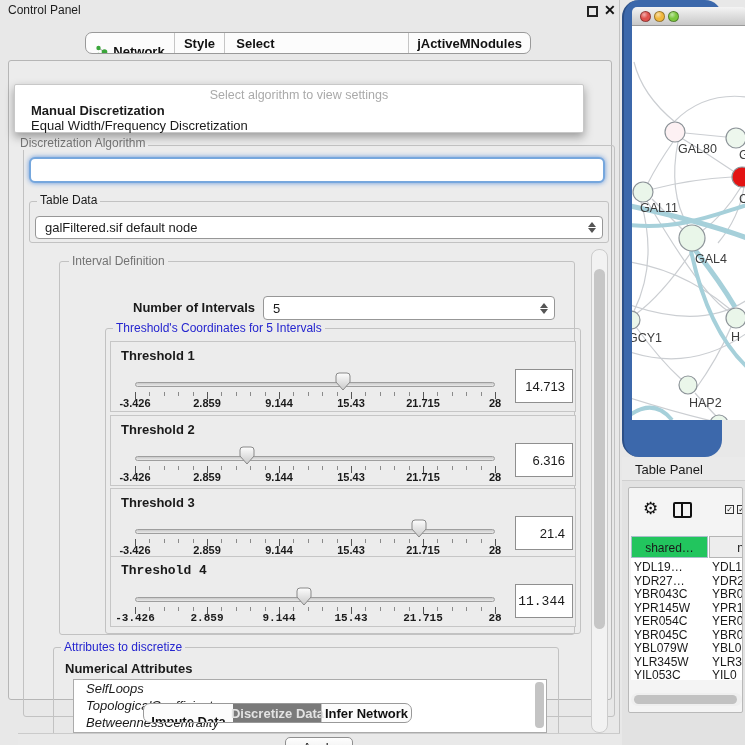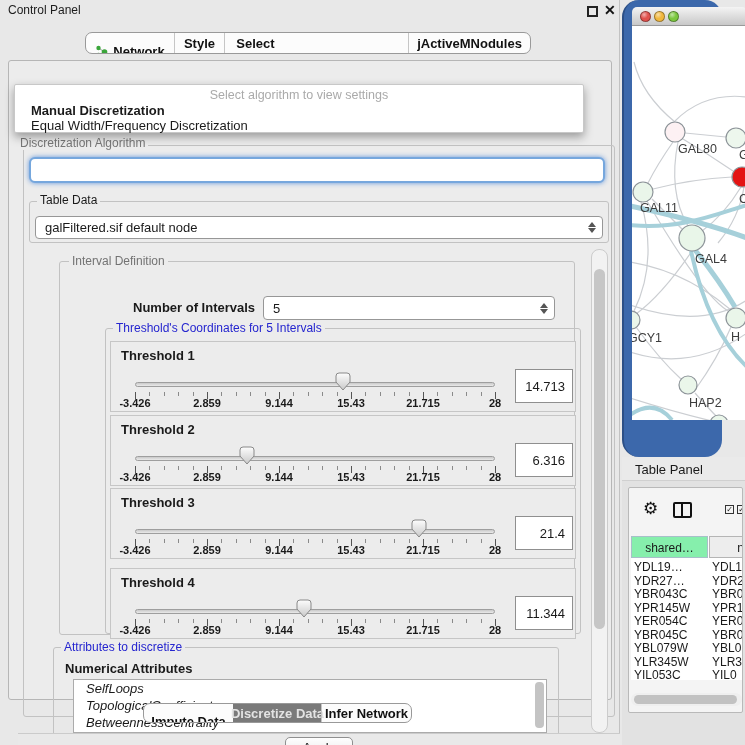--- a/index.html
+++ b/index.html
@@ -303,21 +303,21 @@
               <div class="tick" style="left: 369.6px; top: 50px; height: 4px;"></div>
               <div class="tick major" style="left: 384px; top: 50px; height: 7px;"></div>
               <div class="tick-label" style="left: 24px;">-3.426</div>
               <div class="tick-label" style="left: 96px;">2.859</div>
               <div class="tick-label" style="left: 168px;">9.144</div>
               <div class="tick-label" style="left: 240px;">15.43</div>
               <div class="tick-label" style="left: 312px;">21.715</div>
               <div class="tick-label" style="left: 384px;">28</div>
               <div class="thr-value">21.4</div>
             </div>
-            <div class="thr-row" style="top: 239px;">
+            <div class="thr-row" style="top: 227px; font-family: Liberation Mono, monospace;">
               <div class="thr-label">Threshold 4</div>
               <div class="thr-track"></div>
               <div class="thr-thumb" style="left: 185.197px;"><svg width="16" height="19">
                   <defs>
                     <linearGradient id="tg3" x1="0" y1="0" x2="0" y2="1">
                       <stop offset="0" stop-color="#fdfdfd"></stop>
                       <stop offset="1" stop-color="#c9c9c9"></stop>
                     </linearGradient>
                   </defs>
                   <path d="M4 1 h8 a3 3 0 0 1 3 3 v6 l-7 8 -7 -8 v-6 a3 3 0 0 1 3 -3 z" fill="url(#tg3)" stroke="#898989"></path>
@@ -451,21 +451,21 @@
 <div id="table-panel-header" class="abs">
   <div id="table-panel-title">Table Panel</div>
 </div>
 <div id="table-panel-body" class="abs">
   <div id="tp-inner">
     <div id="gear-icon">⚙</div>
     <div id="split-icon"></div>
     <div class="cb-icon" style="left:96px;">✓</div>
     <div class="cb-icon" style="left:108px;">✓</div>
     <div id="table-zone">
-        <div class="th-cell" style="left: 0px; width: 77px; background: #86efac;">shared…</div>
+        <div class="th-cell" style="left: 0px; width: 77px; background: #22c55e;">shared…</div>
         <div class="th-cell" style="left: 78px; width: 70px; background: rgb(237, 237, 237); border-color: rgb(181, 181, 181);">na</div>
         <div class="tp-row-cell" style="left: 3px; top: 25px;">YDL19…</div>
         <div class="tp-row-cell" style="left: 81px; top: 25px;">YDL1</div>
         <div class="tp-row-cell" style="left: 3px; top: 38.5px;">YDR27…</div>
         <div class="tp-row-cell" style="left: 81px; top: 38.5px;">YDR2</div>
         <div class="tp-row-cell" style="left: 3px; top: 52px;">YBR043C</div>
         <div class="tp-row-cell" style="left: 81px; top: 52px;">YBR0</div>
         <div class="tp-row-cell" style="left: 3px; top: 65.5px;">YPR145W</div>
         <div class="tp-row-cell" style="left: 81px; top: 65.5px;">YPR1</div>
         <div class="tp-row-cell" style="left: 3px; top: 79px;">YER054C</div>

